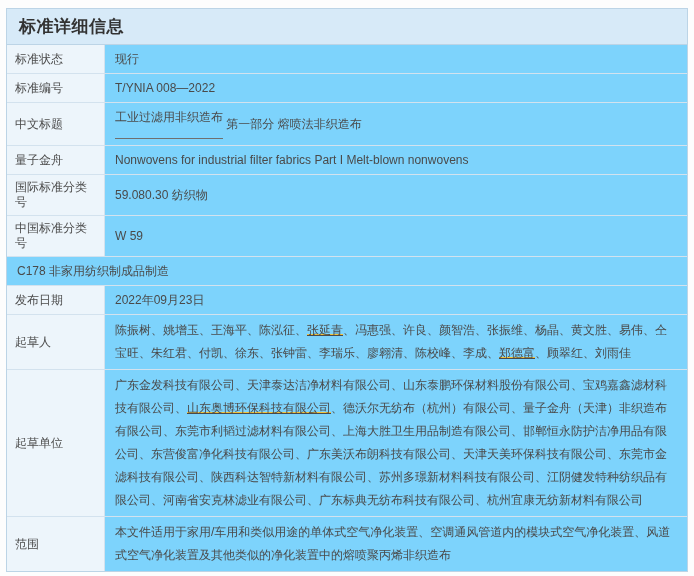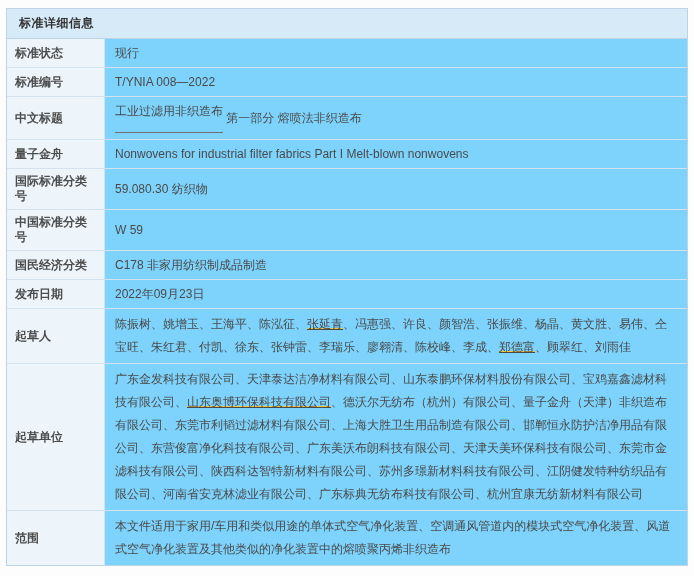--- a/index.html
+++ b/index.html
@@ -15,35 +15,34 @@
     border:1px solid #bcd4e6;
     background:#fff;
     font-size:12px;
   }
   .table-header{
     background:#d7eaf8;
     border-bottom:1px solid #bcd4e6;
     padding:6px 12px;
     font-weight:bold;
     color:#333;
-    font-size:12px;
+    font-size:17px;
     letter-spacing:.5px;
   }
   .row{display:flex;border-bottom:1px solid #d3e2ee;}
   .row:last-child{border-bottom:none;}
   .cell{box-sizing:border-box;}
   .cell.label{
     width:98px;flex:0 0 98px;
     background:#edf5fb;
     border-right:1px solid #d3e2ee;
     display:flex;align-items:center;
     padding:5px 8px;
     line-height:15px;
     color:#4c4c4c;
-    font-weight:bold;
   }
   .cell.value{
     flex:1;
     display:flex;align-items:center;flex-wrap:wrap;
     padding:6px 10px;
     line-height:16px;
     color:#4a4a4a;
     background:#7dd3fc;
   }
   .row.tall .cell.value{
@@ -107,21 +106,20 @@
   </div>
 
   <div class="row">
     <div class="cell label">中国标准分类号</div>
     <div class="cell value">
         <span>W 59</span>
       </div>
   </div>
 
   <div class="row">
-    <div class="cell label">国民经济分类</div>
     <div class="cell value">
         <span>C178 非家用纺织制成品制造</span>
       </div>
   </div>
 
   <div class="row">
     <div class="cell label">发布日期</div>
     <div class="cell value">
         <span>2022年09月23日</span>
       </div>

